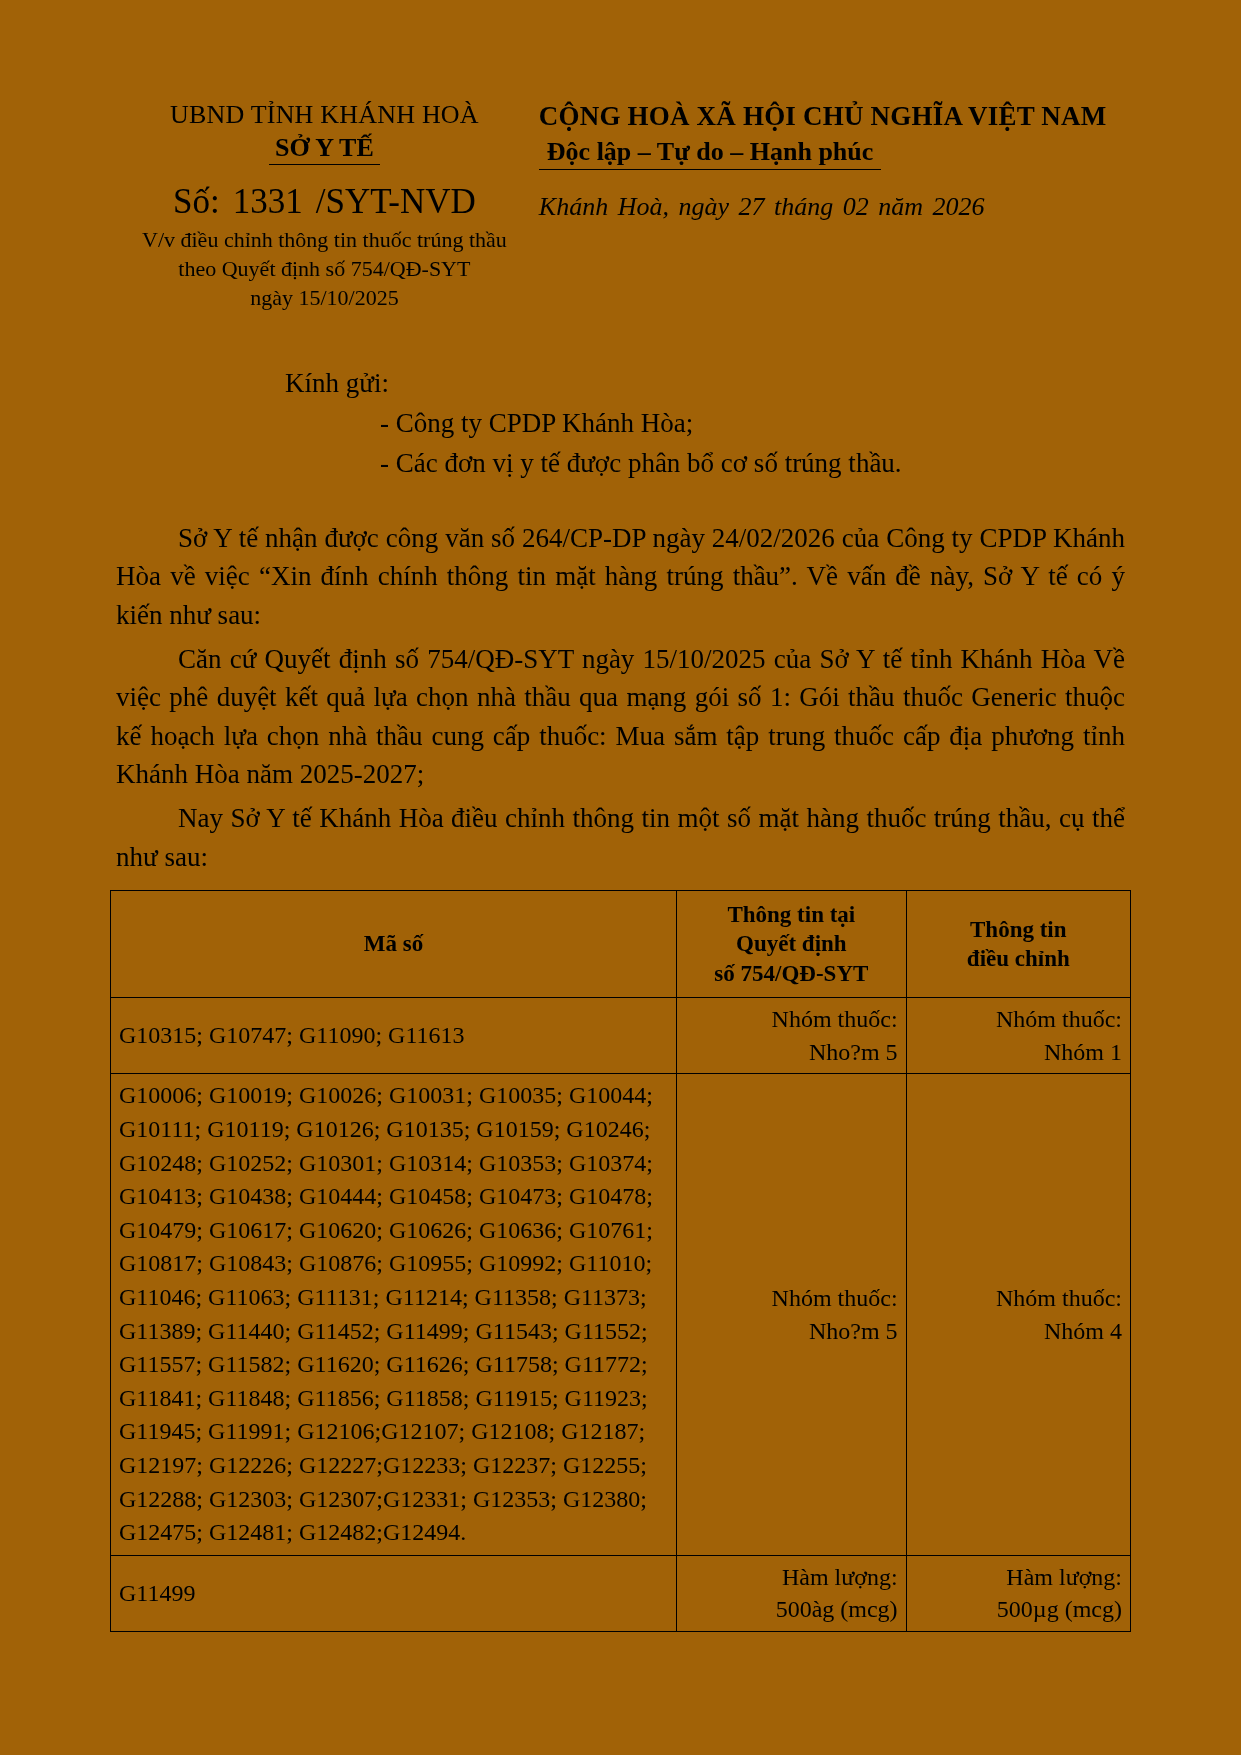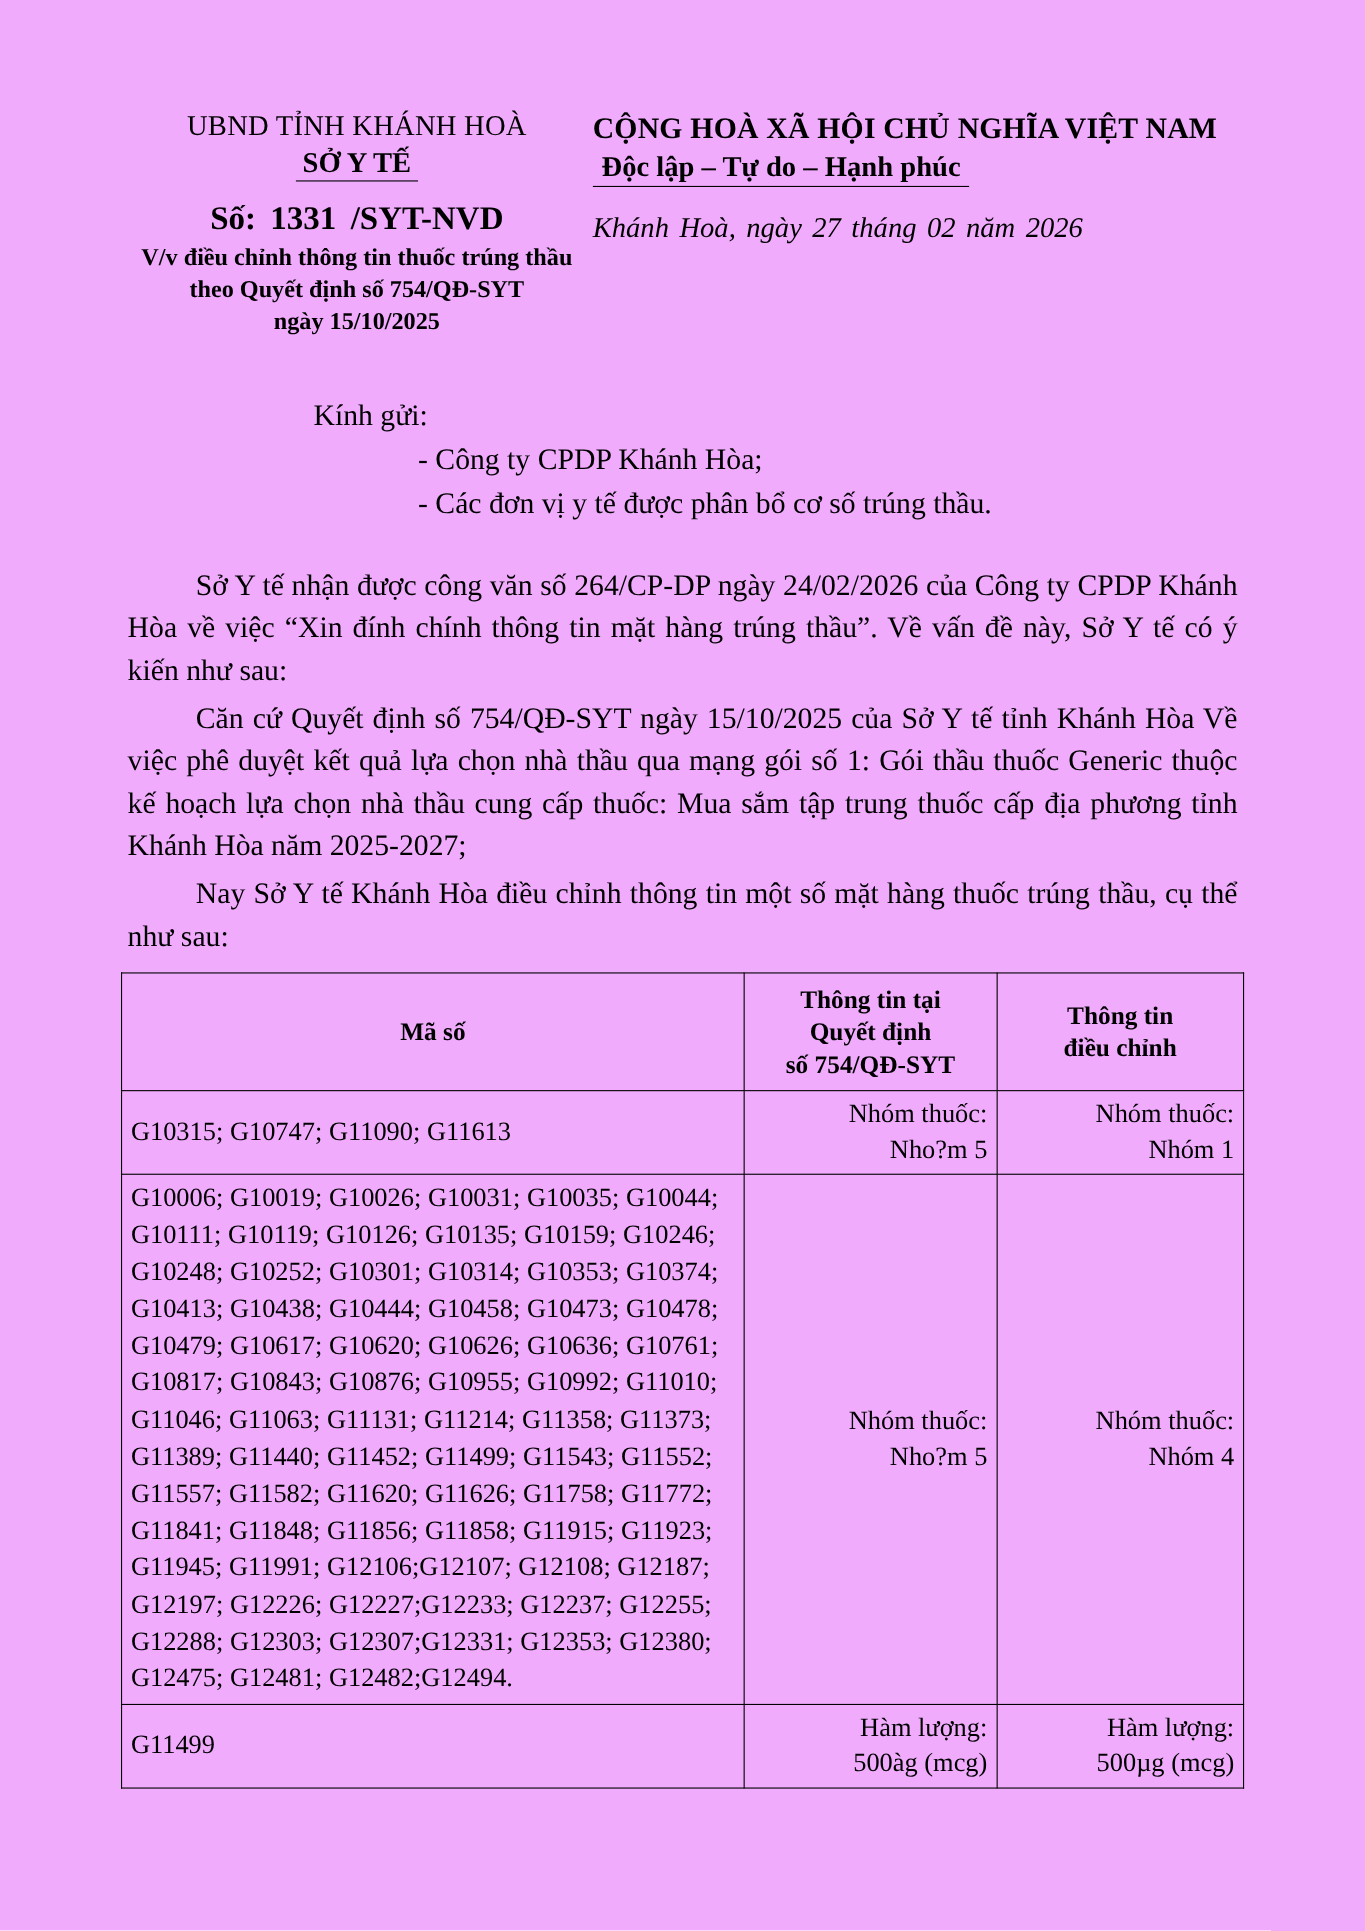--- a/index.html
+++ b/index.html
@@ -9,21 +9,21 @@
   }
   body {
     font-family: "Liberation Serif", "DejaVu Serif", serif;
     color: #000000;
   }
   .page {
     position: relative;
     width: 1241px;
     height: 1755px;
     margin: 0 auto;
-    background: #f0abfc;
+    background: #a16207;
     box-sizing: border-box;
     padding: 0;
     overflow: hidden;
   }
 
   
   .letterhead {
     display: flex;
     padding: 100px 110px 0 110px;
     box-sizing: border-box;
@@ -45,31 +45,29 @@
   .org-line2 {
     font-size: 26px;
     font-weight: bold;
     line-height: 1.2;
     display: inline-block;
     border-bottom: 1.6px solid #000;
     padding: 0 6px 1px 6px;
     margin-top: 1px;
   }
   .doc-number {
-    font-size: 30px;
+    font-size: 35px;
     margin-top: 17px;
     white-space: nowrap;
-    font-weight: bold;
   }
   .doc-number .gap { display: inline-block; width: 13px; }
   .subject {
     font-size: 22px;
     line-height: 1.32;
     margin-top: 3px;
-    font-weight: bold;
   }
 
   .nation-line1 {
     font-size: 27px;
     font-weight: bold;
     letter-spacing: 0.2px;
     line-height: 1.2;
     white-space: nowrap;
   }
   .nation-line2 {

